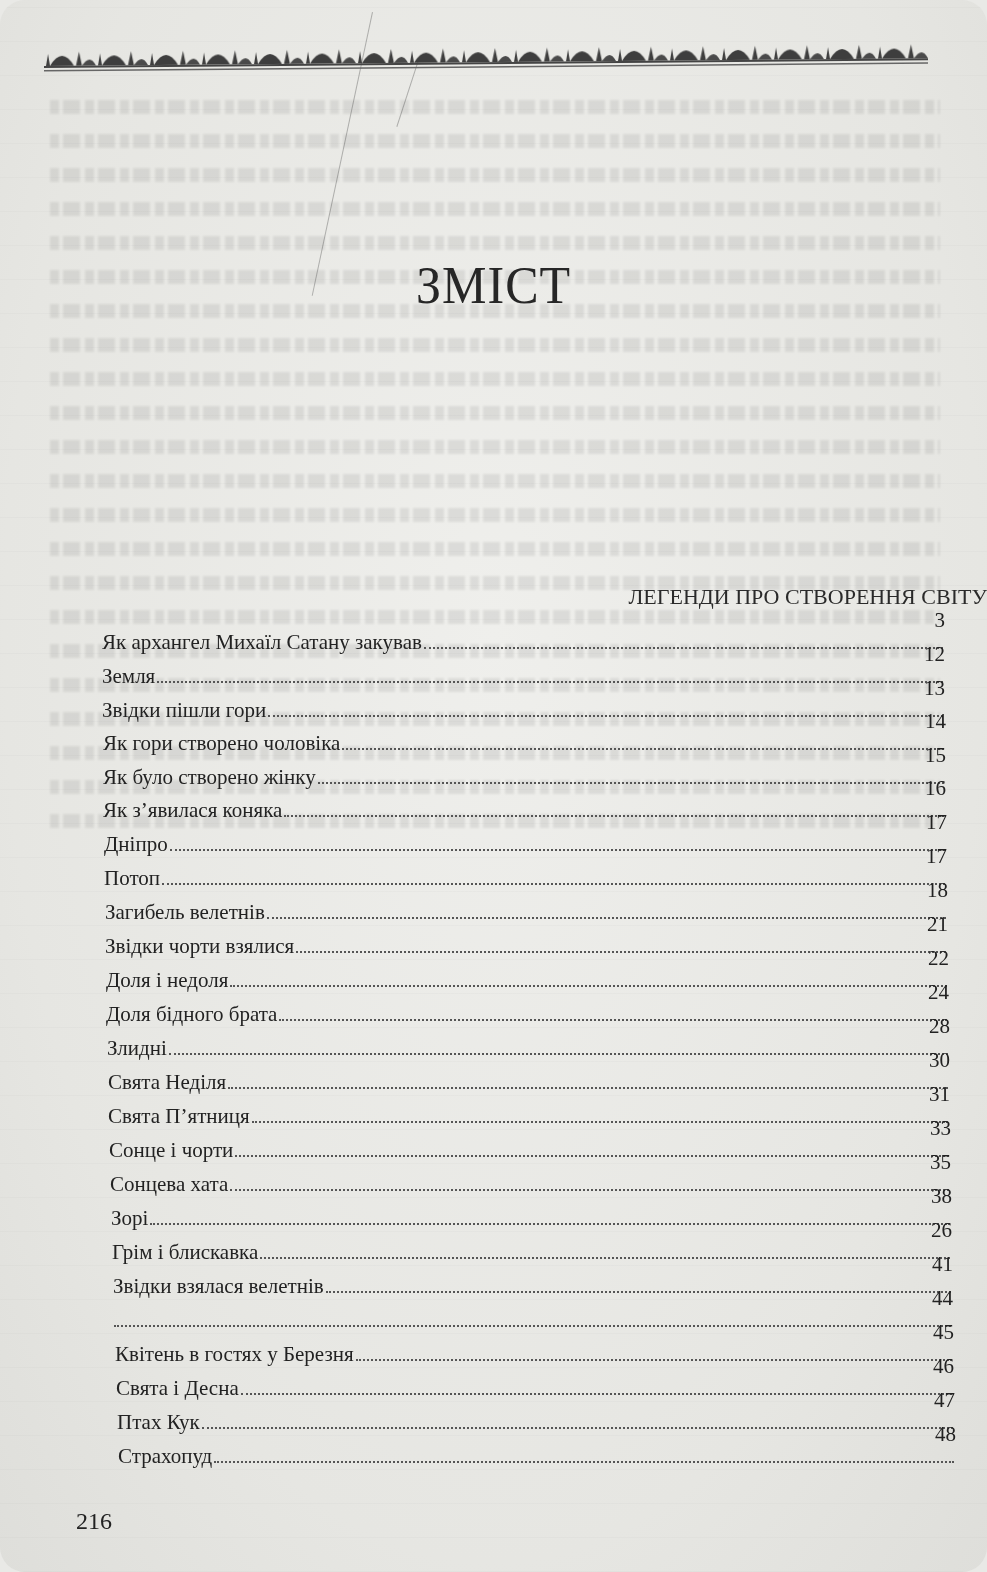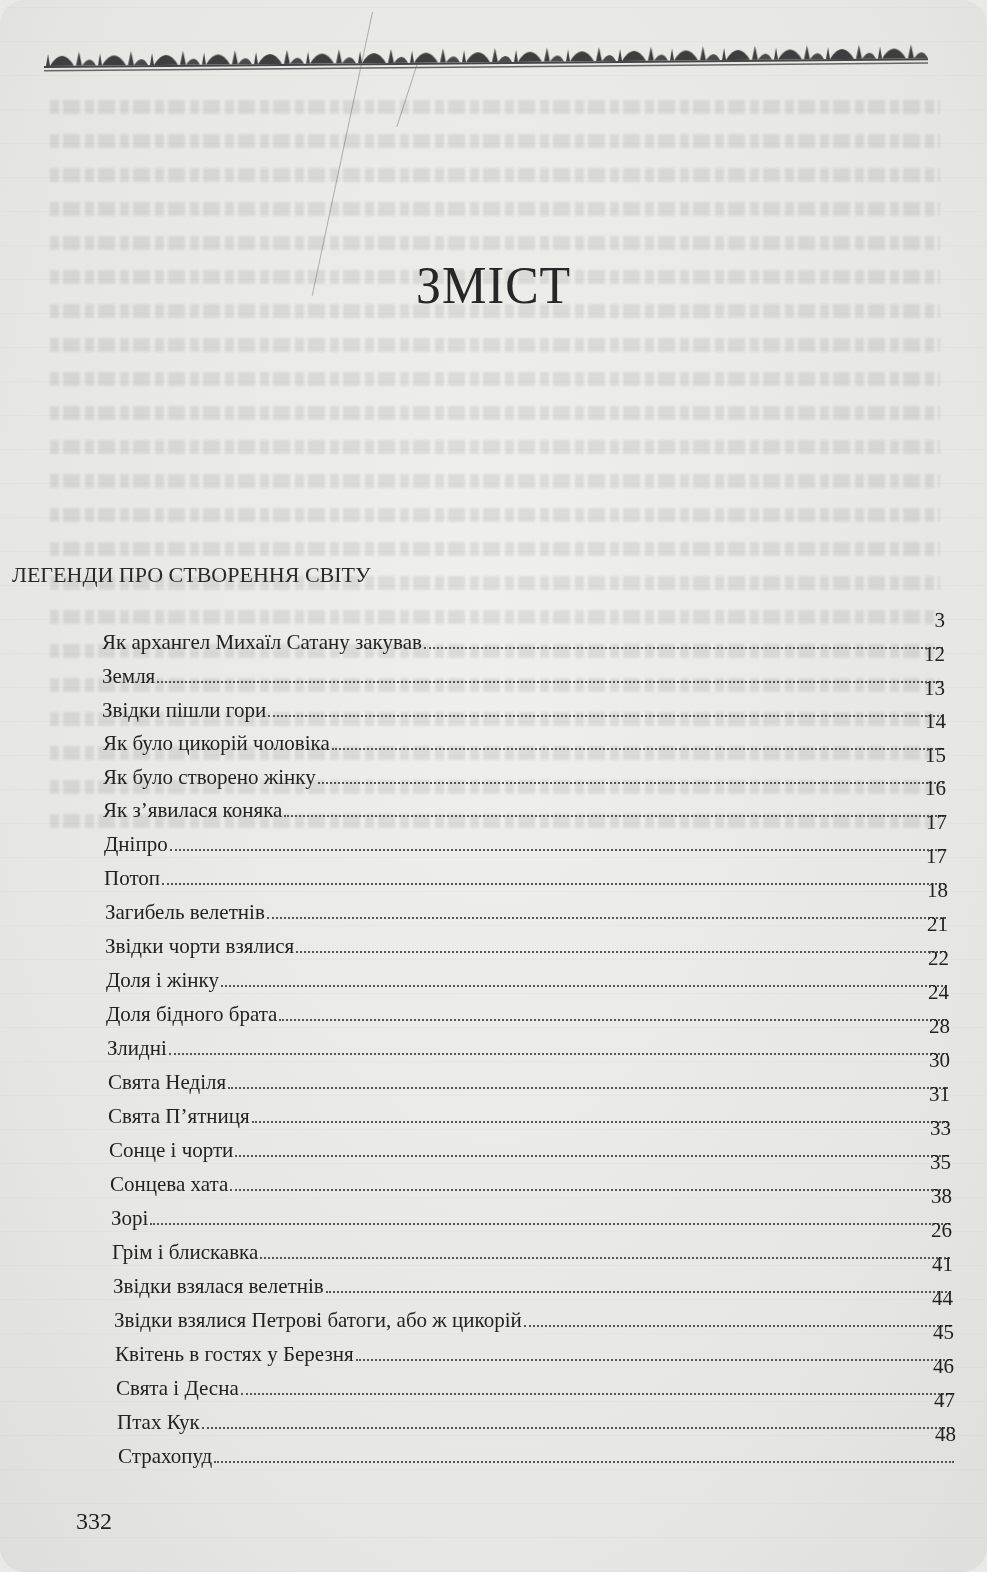--- a/index.html
+++ b/index.html
@@ -60,22 +60,22 @@
       text-align: center;
       font-size: 50px;
       letter-spacing: 1px;
       color: #262626;
       font-weight: normal;
       transform: scaleY(1.05);
     }
     .section-title {
       position: absolute;
       left: 0; width: 987px;
-      top: 562px;
-      text-align: left;
+      top: 584px;
+      text-align: right;
       font-size: 22px;
       color: #2a2a2a;
       padding-left: 12px;
       box-sizing: border-box;
     }
     .toc {
       position: absolute;
       top: 620px;
       left: 0;
       width: 987px;
@@ -181,21 +181,21 @@
       <span class="toc-title">Земля</span>
       <span class="toc-dots"></span>
       <span class="toc-page">12</span>
     </div>
     <div class="toc-row" style="top:68px; left:102px; width:843px;">
       <span class="toc-title">Звідки пішли гори</span>
       <span class="toc-dots"></span>
       <span class="toc-page">13</span>
     </div>
     <div class="toc-row" style="top:101px; left:103px; width:843px;">
-      <span class="toc-title">Як було цикорій чоловіка</span>
+      <span class="toc-title">Як гори створено чоловіка</span>
       <span class="toc-dots"></span>
       <span class="toc-page">14</span>
     </div>
     <div class="toc-row" style="top:135px; left:103px; width:843px;">
       <span class="toc-title">Як було створено жінку</span>
       <span class="toc-dots"></span>
       <span class="toc-page">15</span>
     </div>
     <div class="toc-row" style="top:168px; left:103px; width:843px;">
       <span class="toc-title">Як з’явилася коняка</span>
@@ -216,21 +216,21 @@
       <span class="toc-title">Загибель велетнів</span>
       <span class="toc-dots"></span>
       <span class="toc-page">18</span>
     </div>
     <div class="toc-row" style="top:304px; left:105px; width:843px;">
       <span class="toc-title">Звідки чорти взялися</span>
       <span class="toc-dots"></span>
       <span class="toc-page">21</span>
     </div>
     <div class="toc-row" style="top:338px; left:106px; width:843px;">
-      <span class="toc-title">Доля і жінку</span>
+      <span class="toc-title">Доля і недоля</span>
       <span class="toc-dots"></span>
       <span class="toc-page">22</span>
     </div>
     <div class="toc-row" style="top:372px; left:106px; width:843px;">
       <span class="toc-title">Доля бідного брата</span>
       <span class="toc-dots"></span>
       <span class="toc-page">24</span>
     </div>
     <div class="toc-row" style="top:406px; left:107px; width:843px;">
       <span class="toc-title">Злидні</span>
@@ -266,21 +266,20 @@
       <span class="toc-title">Грім і блискавка</span>
       <span class="toc-dots"></span>
       <span class="toc-page">26</span>
     </div>
     <div class="toc-row" style="top:644px; left:113px; width:840px;">
       <span class="toc-title">Звідки взялася велетнів</span>
       <span class="toc-dots"></span>
       <span class="toc-page">41</span>
     </div>
     <div class="toc-row" style="top:678px; left:114px; width:839px;">
-      <span class="toc-title">Звідки взялися Петрові батоги, або ж цикорій</span>
       <span class="toc-dots"></span>
       <span class="toc-page">44</span>
     </div>
     <div class="toc-row" style="top:712px; left:115px; width:839px;">
       <span class="toc-title">Квітень в гостях у Березня</span>
       <span class="toc-dots"></span>
       <span class="toc-page">45</span>
     </div>
     <div class="toc-row" style="top:746px; left:116px; width:838px;">
       <span class="toc-title">Свята і Десна</span>
@@ -292,14 +291,14 @@
       <span class="toc-dots"></span>
       <span class="toc-page">47</span>
     </div>
     <div class="toc-row" style="top:814px; left:118px; width:838px;">
       <span class="toc-title">Страхопуд</span>
       <span class="toc-dots"></span>
       <span class="toc-page">48</span>
     </div>
   </div>
 
-  <div class="page-number">332</div>
+  <div class="page-number">216</div>
 </div>
 
 </body></html>

